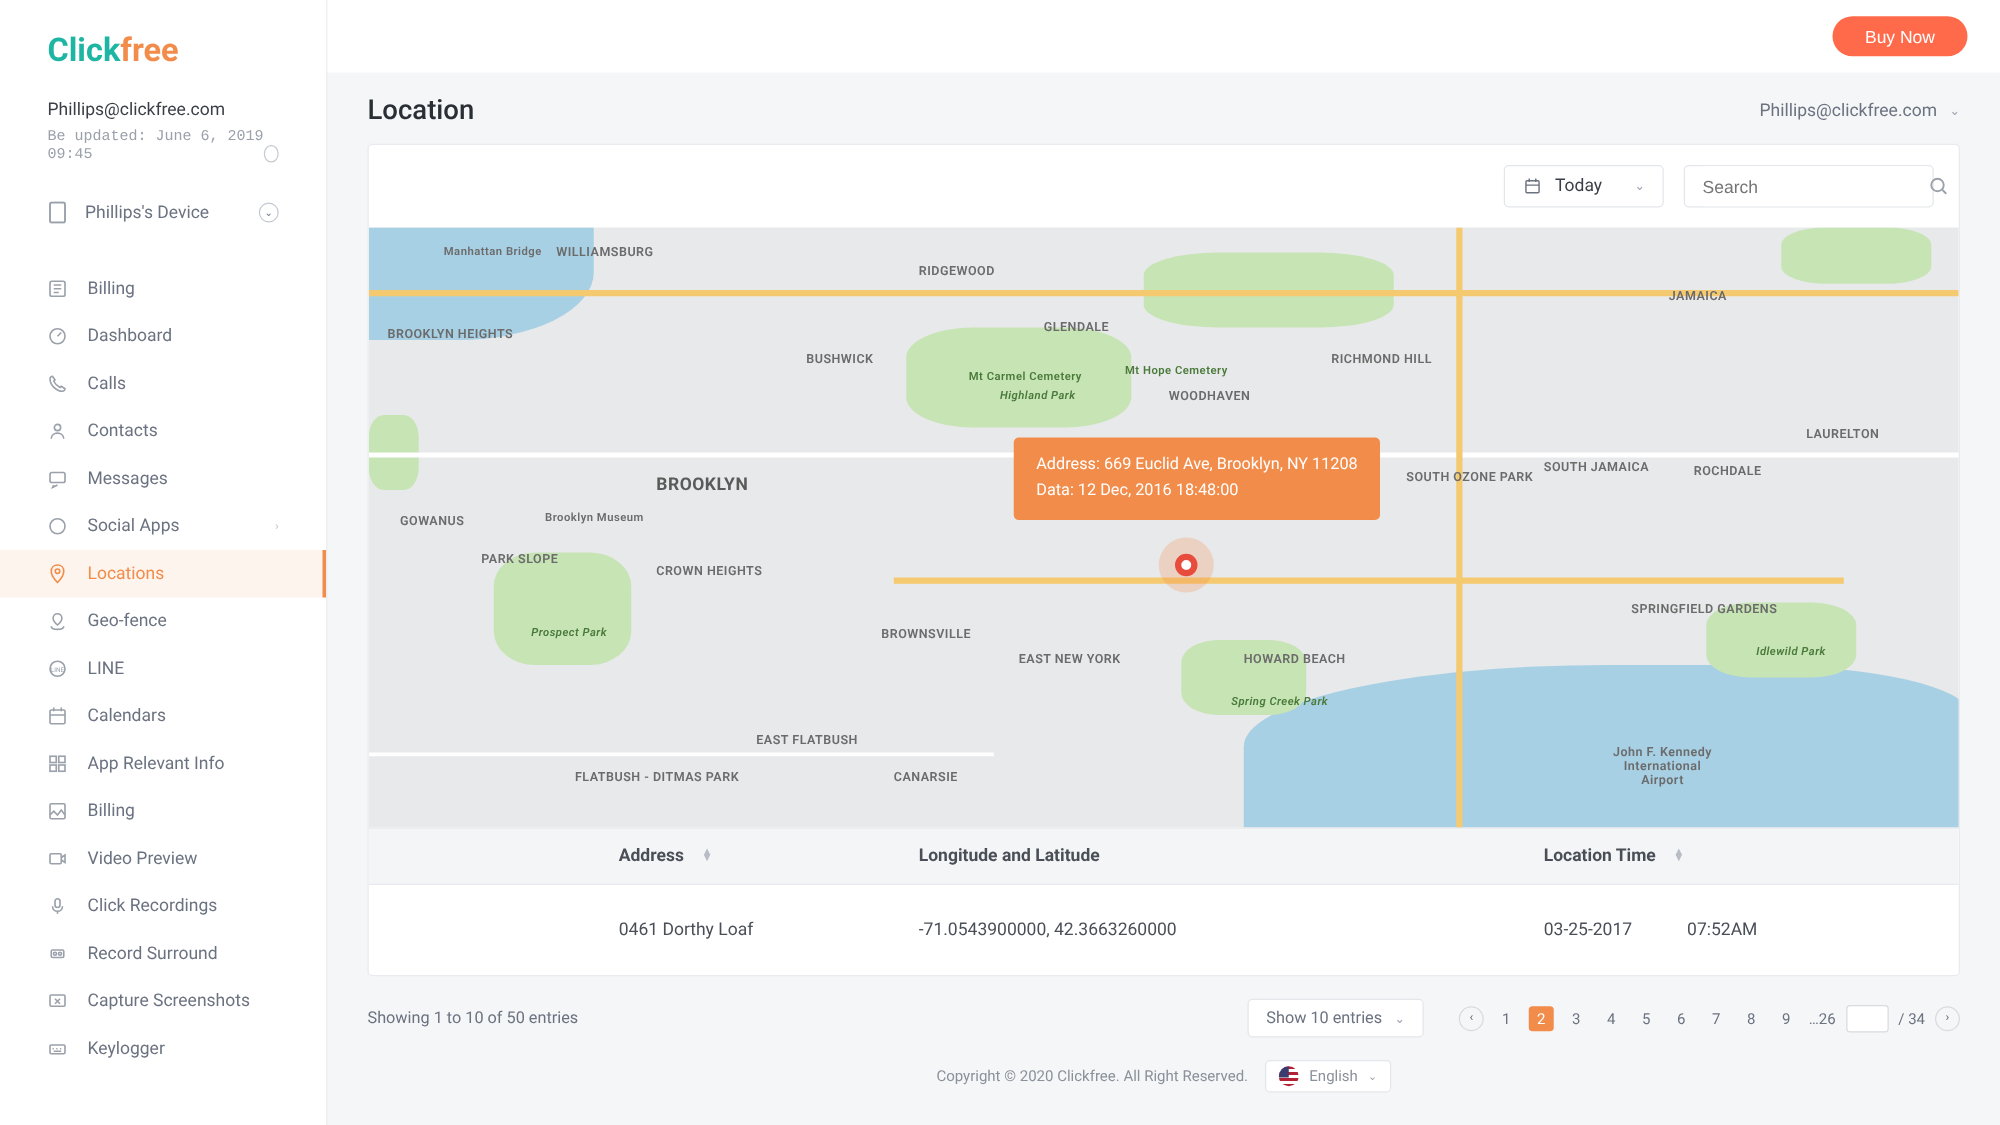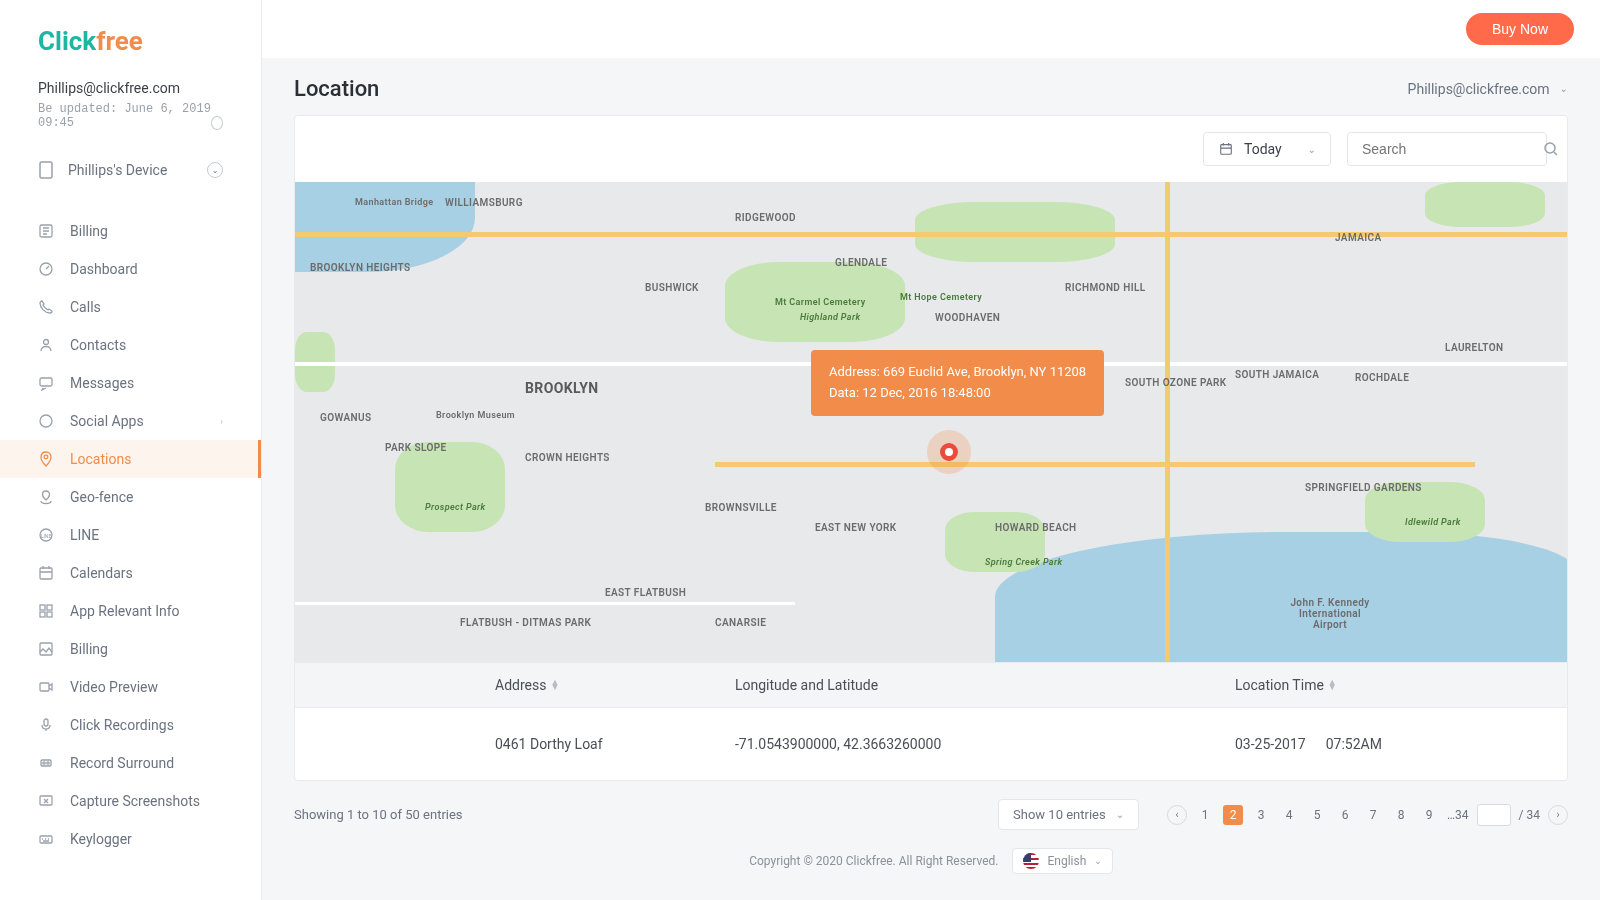--- a/index.html
+++ b/index.html
@@ -38,28 +38,28 @@
     .map-bg { position: absolute; inset: 0; }
     .water { position: absolute; background: #a8d0e4; }
     .park { position: absolute; background: #c7e4b5; border-radius: 30%; }
     .road-h { position: absolute; height: 5px; background: #f5c96f; }
     .road-v { position: absolute; width: 5px; background: #f5c96f; }
     .place-label { position: absolute; font-size: 10px; color: #6b6b6b; text-transform: uppercase; font-weight: 600; letter-spacing: 0.4px; white-space: nowrap; }
     .map-marker { position: absolute; left: 632px; top: 248px; width: 44px; height: 44px; border-radius: 50%; background: rgba(242, 140, 74, 0.25); display: flex; align-items: center; justify-content: center; }
     .map-marker-inner { width: 18px; height: 18px; border-radius: 50%; background: #fff; border: 5px solid #e74c3c; }
     .map-tooltip { position: absolute; left: 516px; top: 168px; background: #f28c4a; color: #fff; padding: 12px 18px; border-radius: 4px; font-size: 13px; line-height: 1.6; }
     .table-header { display: flex; background: #f4f5f7; border-top: 1px solid #e8eaed; border-bottom: 1px solid #e8eaed; }
-    .th { padding: 14px 20px; font-weight: 400; color: #4a4f57; display: flex; align-items: center; gap: 4px; }
+    .th { padding: 14px 20px; font-weight: 700; color: #4a4f57; display: flex; align-items: center; gap: 14px; }
     .col-addr { width: 420px; padding-left: 200px; }
     .col-coord { width: 420px; }
     .col-time { flex: 1; padding-left: 100px; }
     .sort-icon { color: #b8bdc5; font-size: 9px; display: flex; flex-direction: column; line-height: 0.6; }
     .table-row { display: flex; }
     .td { padding: 28px 20px; color: #4a4f57; }
-    .td.col-time { display: flex; gap: 20px; }
+    .td.col-time { display: flex; gap: 44px; }
     .footer { display: flex; align-items: center; justify-content: space-between; padding: 18px 32px 8px; font-size: 13px; color: #6b7280; }
     .entries-select { border: 1px solid #e3e6ea; border-radius: 4px; padding: 7px 14px; background: #fff; display: flex; align-items: center; gap: 10px; cursor: pointer; }
     .pagination { display: flex; align-items: center; gap: 8px; }
     .page-btn { min-width: 20px; height: 20px; display: flex; align-items: center; justify-content: center; cursor: pointer; color: #6b7280; font-size: 12px; border-radius: 3px; }
     .page-btn.active { background: #f28c4a; color: #fff; padding: 0 6px; }
     .page-arrow { width: 20px; height: 20px; border: 1px solid #d8dbe0; border-radius: 50%; display: flex; align-items: center; justify-content: center; font-size: 10px; cursor: pointer; color: #6b7280; }
     .page-input { width: 34px; height: 22px; border: 1px solid #d8dbe0; border-radius: 3px; text-align: center; font-size: 12px; }
     .copyright { text-align: center; padding: 10px 0; font-size: 12px; color: #8b919a; display: flex; align-items: center; justify-content: center; gap: 14px; }
     .lang-select { display: flex; align-items: center; gap: 8px; border: 1px solid #e3e6ea; border-radius: 4px; padding: 4px 10px; background: #fff; cursor: pointer; font-size: 12px; }
     .flag { width: 16px; height: 16px; border-radius: 50%; background: linear-gradient(180deg, #b22234 0%, #b22234 15%, #fff 15%, #fff 30%, #b22234 30%, #b22234 45%, #fff 45%, #fff 60%, #b22234 60%, #b22234 75%, #fff 75%, #fff 90%, #b22234 90%); position: relative; overflow: hidden; }
@@ -382,21 +382,21 @@
           <span class="page-arrow">‹</span>
           <span class="page-btn">1</span>
           <span class="page-btn active">2</span>
           <span class="page-btn">3</span>
           <span class="page-btn">4</span>
           <span class="page-btn">5</span>
           <span class="page-btn">6</span>
           <span class="page-btn">7</span>
           <span class="page-btn">8</span>
           <span class="page-btn">9</span>
-          <span class="page-btn">…34</span>
+          <span class="page-btn">…26</span>
           <input class="page-input" style="">
           <span style="font-size:12px;">/ 34</span>
           <span class="page-arrow">›</span>
         </div>
       </div>
     </div>
 
     <div class="copyright">
       <span>Copyright © 2020 Clickfree. All Right Reserved.</span>
       <div class="lang-select">

